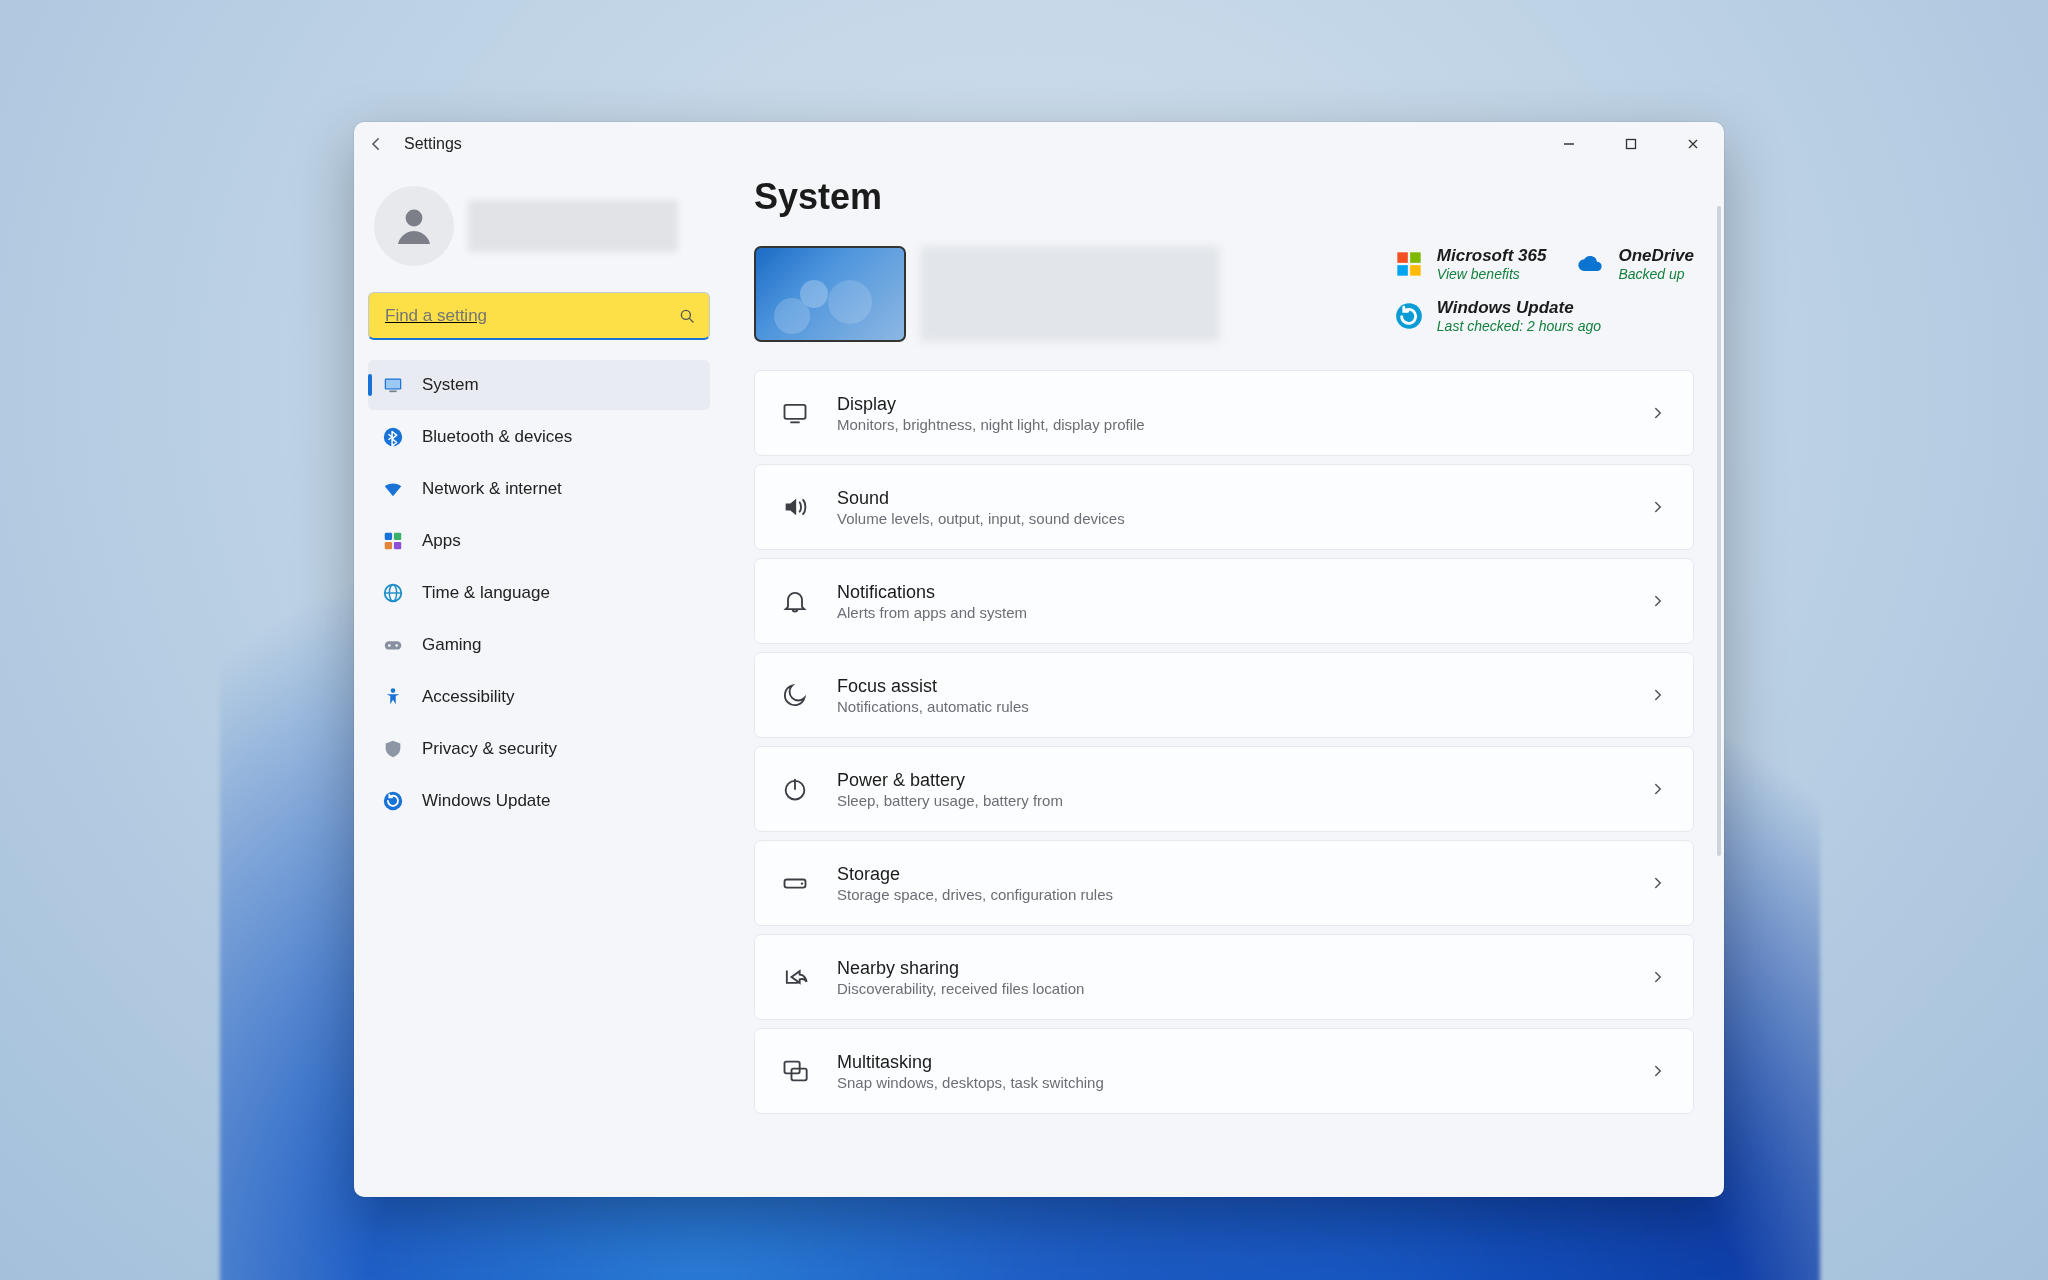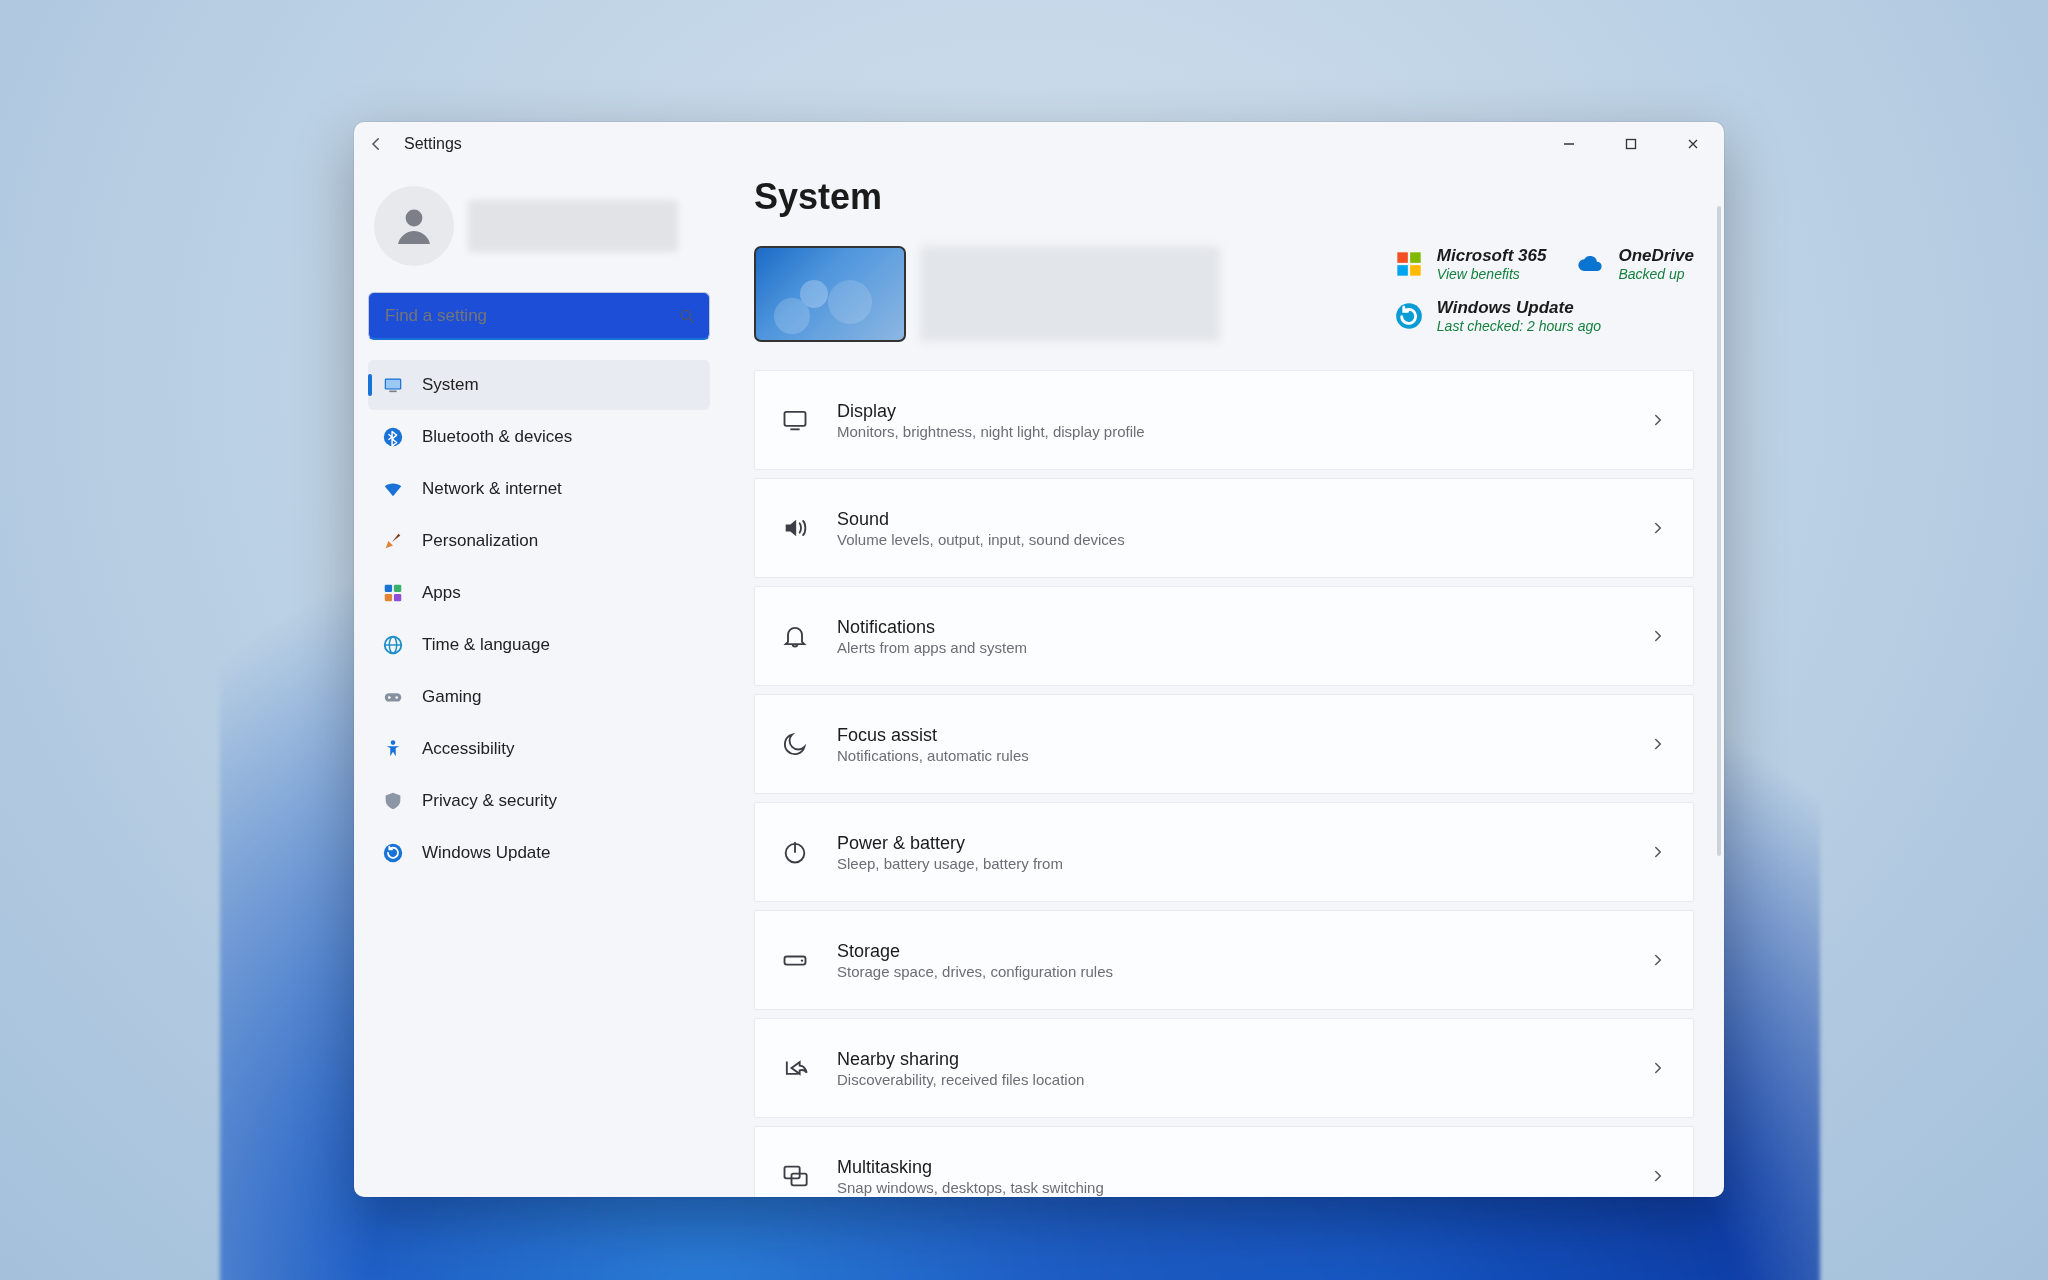--- a/index.html
+++ b/index.html
@@ -42,21 +42,21 @@
 
 
 .sidebar { width: 370px; padding: 10px 14px 20px 14px; display:flex; flex-direction:column;}
 .usercard { display:flex; align-items:center; gap:14px; padding: 10px 6px 26px 6px;}
 .avatar { width:80px;height:80px;border-radius:50%; background:#e7e9ed; display:flex;align-items:center;justify-content:center;}
 .avatar svg{width:48px;height:48px;fill:#7c7f88;}
 .userblur{ width:210px;height:52px;background:#e1e3e7;border-radius:4px;filter:blur(3px);}
 .searchbox{ position:relative; margin-bottom: 20px;}
 .searchbox input{
   width:100%; height:48px; padding:0 48px 0 16px; font-size:17px;
-  background:#1d4ed8; border:1px solid #c1c9d7; border-bottom:2px solid #1972d6; border-radius:6px; outline:none;
+  background:#fde047; border:1px solid #c1c9d7; border-bottom:2px solid #1972d6; border-radius:6px; outline:none;text-decoration:underline;
 }
 .searchbox .sicon{ position:absolute; right:14px; top:50%; transform:translateY(-50%); color:#555;}
 .navlist{ display:flex; flex-direction:column; gap:2px;}
 .nav-item{
   display:flex; align-items:center; gap:18px; height:50px; padding:0 14px;
   border-radius:6px; font-size:17px; color:#222; cursor:pointer;
 }
 .nav-item.active{ background:#e8ebf1; position:relative;}
 .nav-item.active::before{
   content:""; position:absolute; left:0; top:14px; bottom:14px; width:4px;
@@ -74,21 +74,21 @@
 .devblur{ width:300px;height:96px;background:#e2e5e9;border-radius:5px;filter:blur(4px);}
 
 .statuscol{ margin-left:auto; display:grid; grid-template-columns:auto auto; gap: 16px 30px; }
 .statusitem{ display:flex; gap:14px; align-items:center;}
 .statusitem .sicon{ width:28px;height:28px; flex-shrink:0; display:flex;align-items:center;justify-content:center;}
 .statusitem .stxt .t{ font-size:17px; font-weight:600; color:#1b1b1b;}
 .statusitem .stxt .s{ font-size:14px; color:#15803d;}
 .statusitem.wide{ grid-column:1/3;}
 
 .cards{ display:flex; flex-direction:column; gap:8px; padding-bottom:20px;}
-.card{ display:flex; align-items:center; height:100px; background:#fcfdfe; border:1px solid #e5e9f0; border-radius:2px; padding:0 26px;}
+.card{ display:flex; align-items:center; height:86px; background:#fcfdfe; border:1px solid #e5e9f0; border-radius:7px; padding:0 26px;}
 .card .cicon{ width:28px;height:28px; margin-right:28px; color:#3b3e44; display:flex;align-items:center;justify-content:center;}
 .card .ctxt .t{ font-size:18px; color:#1b1b1b;}
 .card .ctxt .s{ font-size:15px; color:#6b6e75; margin-top:1px;}
 .card .chev{ margin-left:auto; color:#555;}
 .scrollind{ position:absolute; right:3px; top:40px; width:4px; height:650px; background:#cdd3db; border-radius:3px;}
 
 
 .i-blue{fill:#1972d6;} .i-orange{fill:#e0853a;} .i-green{fill:#3bb06a;}
 svg{display:block;}
 </style>
@@ -168,29 +168,20 @@
             </span>
           <span>Bluetooth &amp; devices</span>
         </div>
         <div class="nav-item">
           <span class="nav-icon">
               <svg viewBox="0 0 24 24">
                 <path class="i-blue" d="M12 20l9-11c-5-4-13-4-18 0l9 11z"></path>
               </svg>
             </span>
           <span>Network &amp; internet</span>
-        </div>
-        <div class="nav-item">
-          <span class="nav-icon">
-              <svg viewBox="0 0 24 24">
-                <path class="i-orange" d="M4 20l3-8 5 5-8 3z"></path>
-                <path fill="#7c3e1f" d="M11 13l7-9 2 2-9 7z"></path>
-              </svg>
-            </span>
-          <span>Personalization</span>
         </div>
         <div class="nav-item">
           <span class="nav-icon">
               <svg viewBox="0 0 24 24">
                 <rect x="3" y="3" width="8" height="8" rx="1.5" class="i-blue"></rect>
                 <rect x="13" y="3" width="8" height="8" rx="1.5" fill="#3bb06a"></rect>
                 <rect x="3" y="13" width="8" height="8" rx="1.5" fill="#e0853a"></rect>
                 <rect x="13" y="13" width="8" height="8" rx="1.5" fill="#8e4fd6"></rect>
               </svg>
             </span>

